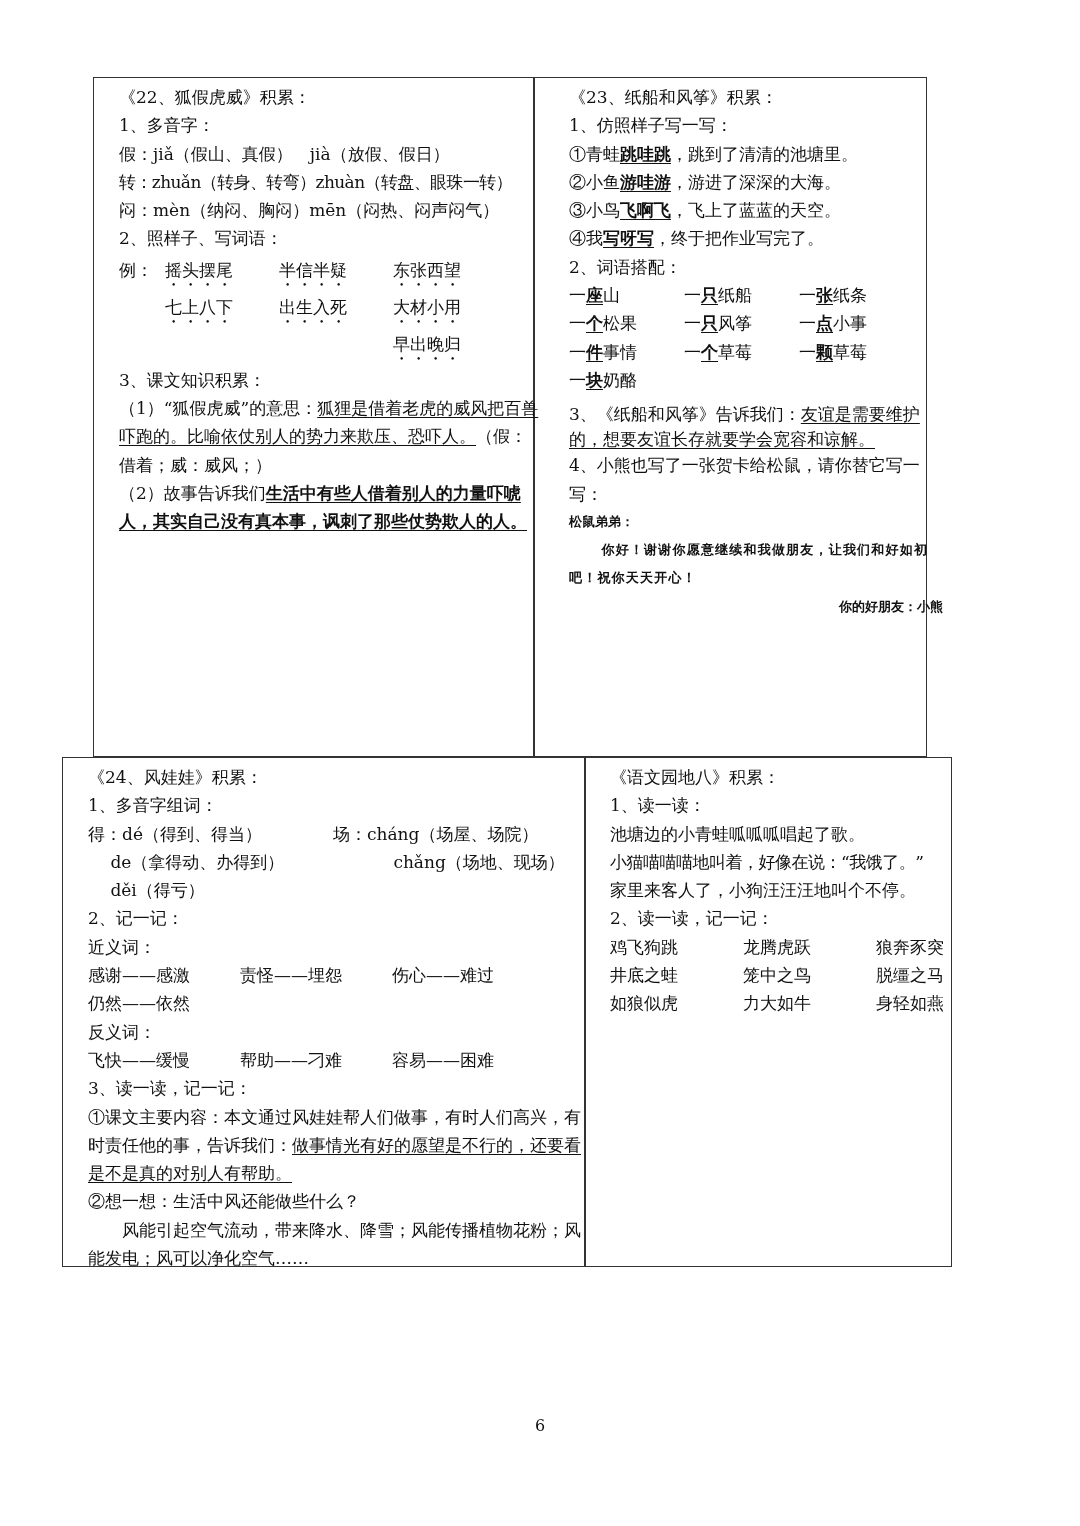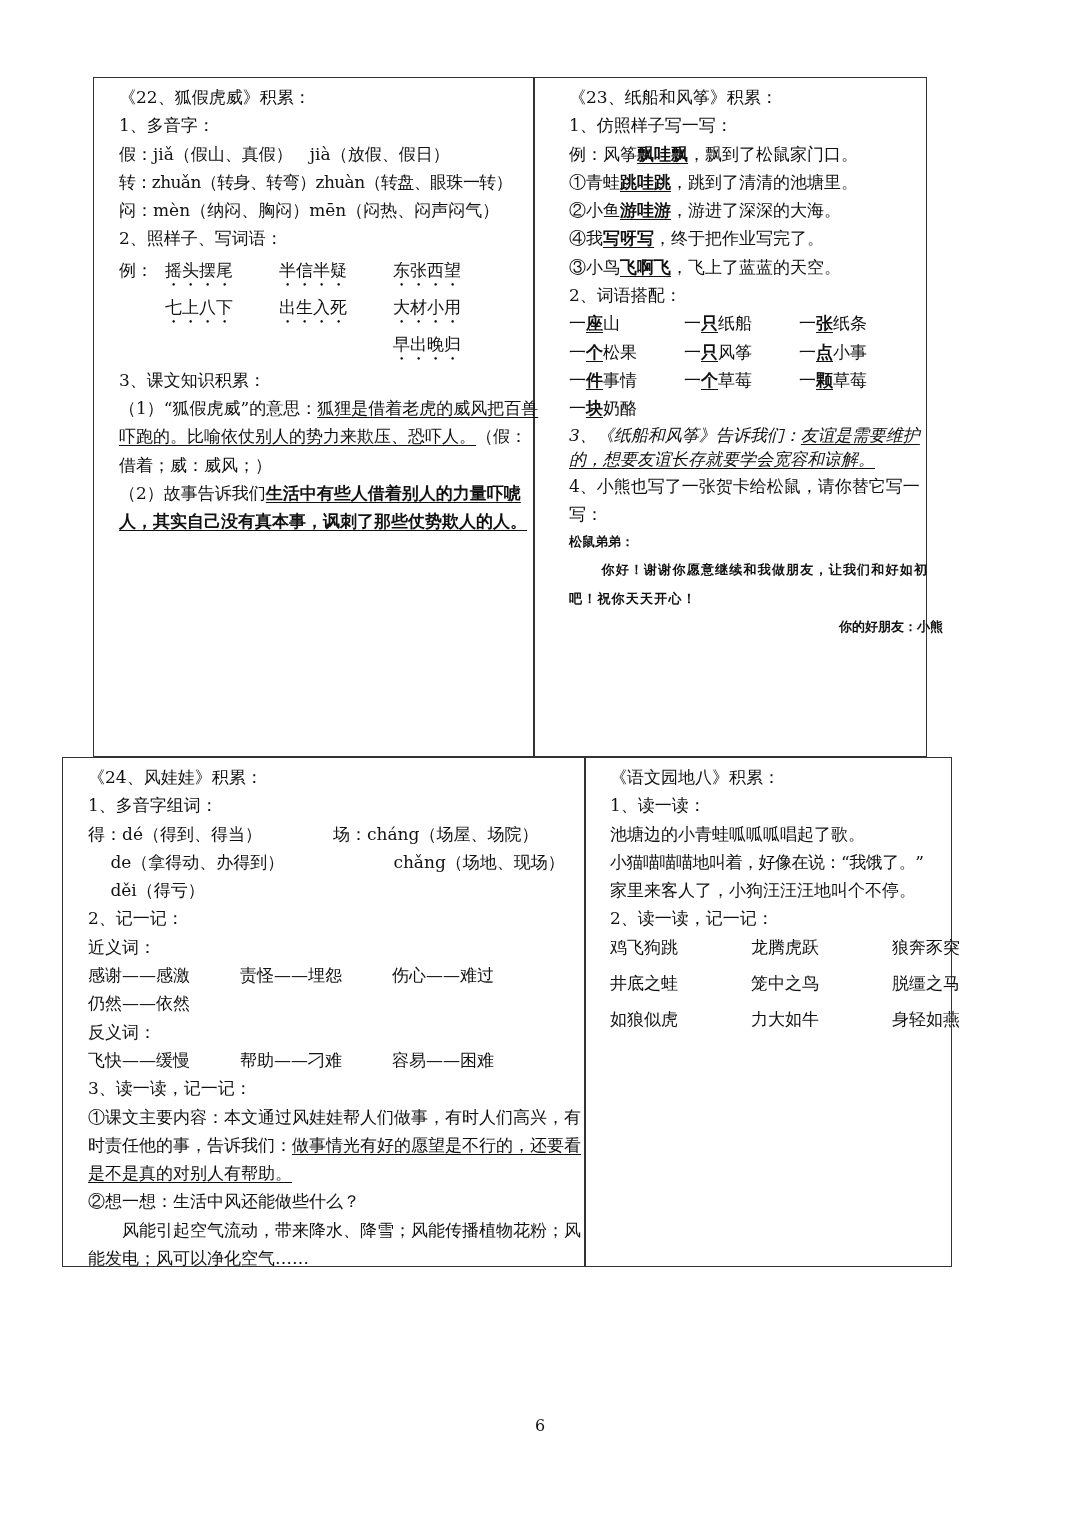--- a/index.html
+++ b/index.html
@@ -47,39 +47,38 @@
     <span>（1）“狐假虎威”的意思：</span><span class="u">狐狸是借着老虎的威风把百兽吓跑的。比喻依仗别人的势力来欺压、恐吓人。</span><span>（假：借着；威：威风；）</span>
   </span>
   <span class="wrap" style="width:420px;">
     <span>（2）故事告诉我们</span><span class="bu">生活中有些人借着别人的力量吓唬人，其实自己没有真本事，讽刺了那些仗势欺人的人。</span>
   </span>
 </div>
 
 <div class="cell" style="left:545px; top:79px; width:392px;">
   <span class="line">《23、纸船和风筝》积累：</span>
   <span class="line">1、仿照样子写一写：</span>
-  <span class="line"><span>例：风筝</span><span class="bu">飘哇飘</span><span>，飘到了松鼠家门口。</span></span>
   <span class="line"><span>①青蛙</span><span class="bu">跳哇跳</span><span>，跳到了清清的池塘里。</span></span>
   <span class="line"><span>②小鱼</span><span class="bu">游哇游</span><span>，游进了深深的大海。</span></span>
+  <span class="line"><span>③小鸟</span><span class="bu">飞啊飞</span><span>，飞上了蓝蓝的天空。</span></span>
   <span class="line"><span>④我</span><span class="bu">写呀写</span><span>，终于把作业写完了。</span></span>
-  <span class="line"><span>③小鸟</span><span class="bu">飞啊飞</span><span>，飞上了蓝蓝的天空。</span></span>
   <span class="line">2、词语搭配：</span>
   <div style="display:grid; grid-template-columns:115px 115px 115px;">
     <span><span>一</span><span class="bu">座</span><span>山</span></span>
     <span><span>一</span><span class="bu">只</span><span>纸船</span></span>
     <span><span>一</span><span class="bu">张</span><span>纸条</span></span>
     <span><span>一</span><span class="bu">个</span><span>松果</span></span>
     <span><span>一</span><span class="bu">只</span><span>风筝</span></span>
     <span><span>一</span><span class="bu">点</span><span>小事</span></span>
     <span><span>一</span><span class="bu">件</span><span>事情</span></span>
     <span><span>一</span><span class="bu">个</span><span>草莓</span></span>
     <span><span>一</span><span class="bu">颗</span><span>草莓</span></span>
     <span><span>一</span><span class="bu">块</span><span>奶酪</span></span>
   </div>
-  <span class="wrap" style="width:374px; line-height:24.5px; margin-top:0;font-style:italic;">
+  <span class="wrap" style="width:374px; line-height:24.5px; margin-top:8px;">
     <span>3、《纸船和风筝》告诉我们：</span><span class="u">友谊是需要维护的，想要友谊长存就要学会宽容和谅解。</span>
   </span>
   <span class="wrap" style="width:374px;">4、小熊也写了一张贺卡给松鼠，请你替它写一写：</span>
   <span class="line card">松鼠弟弟：</span>
   <span class="wrap card" style="width:374px; text-indent:2.5em; letter-spacing:1.2px;">你好！谢谢你愿意继续和我做朋友，让我们和好如初吧！祝你天天开心！</span>
   <span class="line card" style="text-align:right; width:374px;">你的好朋友：小熊</span>
 </div>
 
 <div class="box" style="left:62px; top:757px; width:890px; height:510px;"></div>
 <div style="position:absolute; left:584px; top:757px; width:1.5px; height:510px; background:#333;"></div>
@@ -117,21 +116,21 @@
   <span class="wrap" style="width:505px; text-indent:2em;">风能引起空气流动，带来降水、降雪；风能传播植物花粉；风能发电；风可以净化空气……</span>
 </div>
 
 <div class="cell" style="left:586px; top:759px; width:366px;">
   <span class="line">《语文园地八》积累：</span>
   <span class="line">1、读一读：</span>
   <span class="line">池塘边的小青蛙呱呱呱唱起了歌。</span>
   <span class="line" style="letter-spacing:-0.5px">小猫喵喵喵地叫着，好像在说：“我饿了。”</span>
   <span class="line">家里来客人了，小狗汪汪汪地叫个不停。</span>
   <span class="line">2、读一读，记一记：</span>
-  <div style="display:grid; grid-template-columns:133px 133px 100px;gap:8px;">
+  <div style="display:grid; grid-template-columns:133px 133px 100px;">
     <span>鸡飞狗跳</span>
     <span>龙腾虎跃</span>
     <span>狼奔豕突</span>
     <span>井底之蛙</span>
     <span>笼中之鸟</span>
     <span>脱缰之马</span>
     <span>如狼似虎</span>
     <span>力大如牛</span>
     <span>身轻如燕</span>
   </div>

